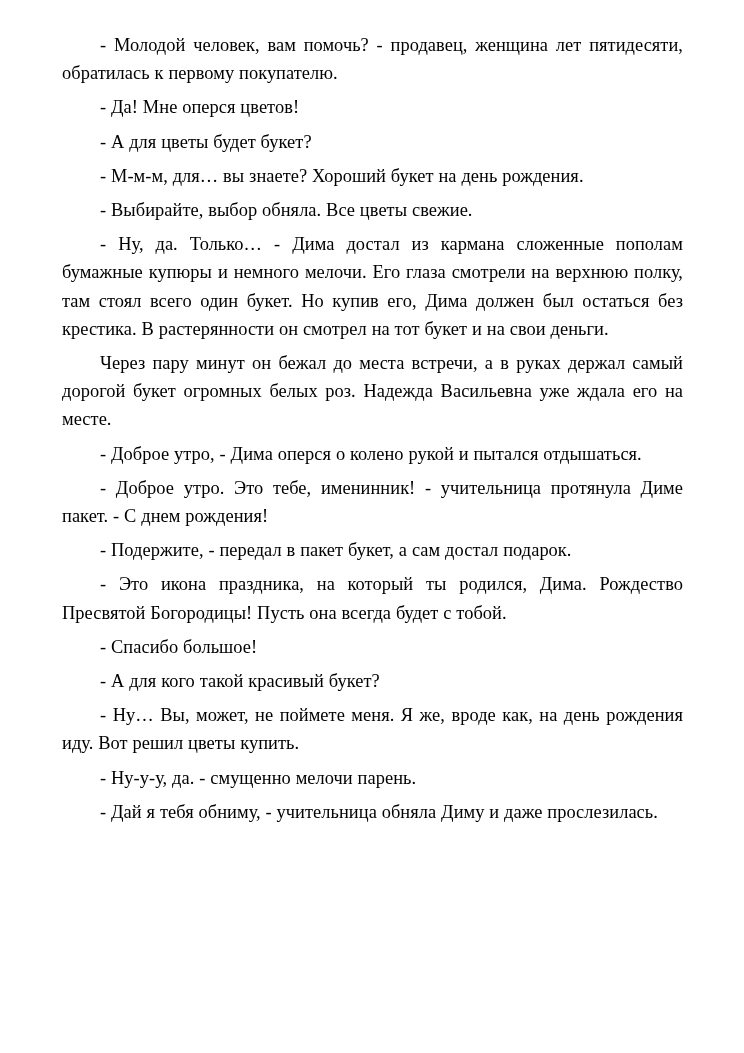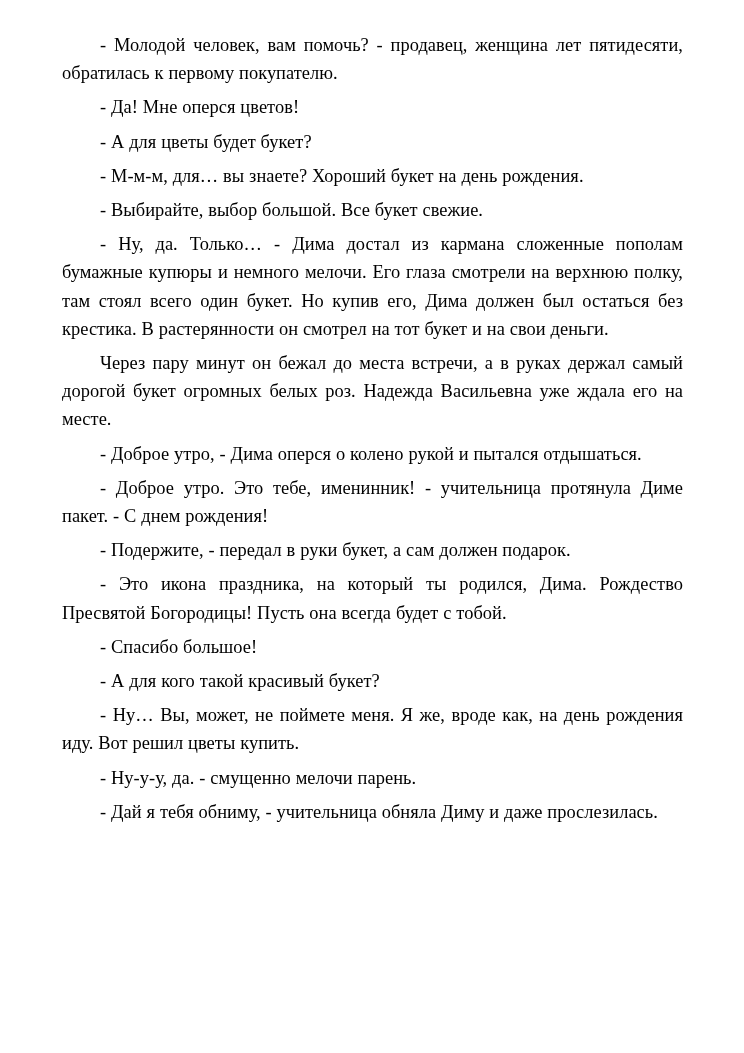--- a/index.html
+++ b/index.html
@@ -63,26 +63,26 @@
 </head>
 <body>
 
 <div class="page">
 
   <div class="text-column">
     <p class="para">- Молодой человек, вам помочь? - продавец, женщина лет пятидесяти, обратилась к первому покупателю.</p>
     <p class="para short">- Да! Мне оперся цветов!</p>
     <p class="para short">- А для цветы будет букет?</p>
     <p class="para short">- М-м-м, для… вы знаете? Хороший букет на день рождения.</p>
-    <p class="para short">- Выбирайте, выбор большой. Все букет свежие.</p>
+    <p class="para short">- Выбирайте, выбор обняла. Все цветы свежие.</p>
     <p class="para">- Ну, да. Только… - Дима достал из кармана сложенные пополам бумажные купюры и немного мелочи. Его глаза смотрели на верхнюю полку, там стоял всего один букет. Но купив его, Дима должен был остаться без крестика. В растерянности он смотрел на тот букет и на свои деньги.</p>
     <p class="para">Через пару минут он бежал до места встречи, а в руках держал самый дорогой букет огромных белых роз. Надежда Васильевна уже ждала его на месте.</p>
     <p class="para short">- Доброе утро, - Дима оперся о колено рукой и пытался отдышаться.</p>
     <p class="para">- Доброе утро. Это тебе, именинник! - учительница протянула Диме пакет. - С днем рождения!</p>
-    <p class="para short">- Подержите, - передал в руки букет, а сам должен подарок.</p>
+    <p class="para short">- Подержите, - передал в пакет букет, а сам достал подарок.</p>
     <p class="para">- Это икона праздника, на который ты родился, Дима. Рождество Пресвятой Богородицы! Пусть она всегда будет с тобой.</p>
     <p class="para short">- Спасибо большое!</p>
     <p class="para short">- А для кого такой красивый букет?</p>
     <p class="para">- Ну… Вы, может, не поймете меня. Я же, вроде как, на день рождения иду. Вот решил цветы купить.</p>
     <p class="para short">- Ну-у-у, да. - смущенно мелочи парень.</p>
     <p class="para">- Дай я тебя обниму, - учительница обняла Диму и даже прослезилась.</p>
   </div>
 
   <div class="page-number">70</div>
 

